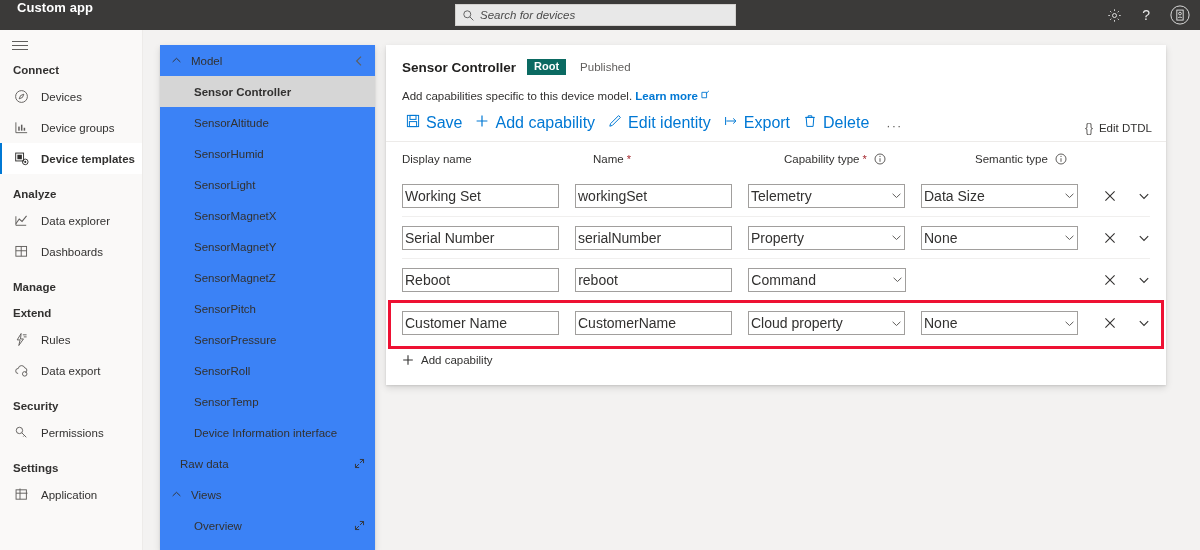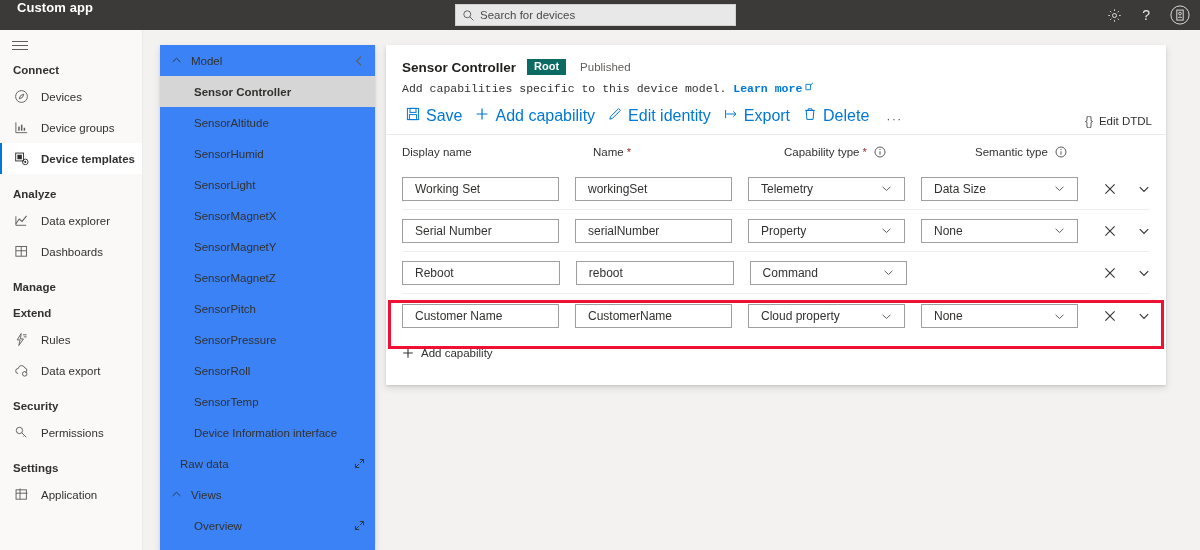--- a/index.html
+++ b/index.html
@@ -21,21 +21,21 @@
     margin-left: 17px; letter-spacing: .1px;
   }
   .topsearch {
     position: absolute; left: 455px; top: 4px; width: 281px; height: 22px;
     background: #e8e8e8; border: 1px solid #d2d0ce;
     display: flex; align-items: center; padding: 0 6px;
   }
   .topsearch .mag { width: 13px; height: 13px; flex: 0 0 auto; }
   .topsearch .ph {
     font-size: 11.5px; color: #4a4a4a; margin-left: 5px;
-    white-space: nowrap; overflow: hidden;
+    white-space: nowrap; overflow: hidden; font-style: italic;
   }
   .topright {
     position: absolute; right: 10px; top: 0; height: 30px;
     display: flex; align-items: center; gap: 20px;
   }
   .topright .ticon { color: #e8e8e8; display: flex; align-items: center; justify-content: center; }
   .qmark { color: #e8e8e8; font-size: 14px; line-height: 1; }
 
   
   .leftnav {
@@ -100,21 +100,21 @@
     background: #ffffff; box-shadow: 0 0.6px 1.8px rgba(0,0,0,.10), 0 3.2px 7.2px rgba(0,0,0,.12);
   }
   .c-head { padding: 14px 16px 0 16px; }
   .c-titlerow { display: flex; align-items: center; }
   .c-title { font-size: 13.5px; font-weight: bold; color: #201f1e; }
   .badge {
     margin-left: 11px; background: #0b6a62; color: #fff;
     font-size: 11px; font-weight: bold; padding: 2px 7px 3px 7px; line-height: 1;
   }
   .c-status { margin-left: 14px; font-size: 11.5px; color: #605e5c; }
-  .c-sub { margin-top: 7px; font-size: 11.5px; color: #323130; font-family: Liberation Mono, monospace; }
+  .c-sub { margin-top: 15px; font-size: 11.5px; color: #323130; }
   .c-sub a { color: #0078d4; text-decoration: none; font-weight: bold; }
   .ext-ico { display: inline-block; width: 9px; height: 9px; margin-left: 3px; vertical-align: 1px; }
 
   
   .cmdbar {
     margin-top: 12px; height: 28px; display: flex; align-items: center;
     padding: 0 16px; position: relative; border-bottom: 1px solid #edebe9;
   }
   .cmd {
     display: flex; align-items: flex-start; height: 28px;
@@ -138,22 +138,22 @@
   .th { font-size: 11.5px; color: #323130; display: flex; align-items: center; }
   .req { color: #a4262c; margin-left: 3px; font-size: 11px; }
   .infoico { width: 12px; height: 12px; margin-left: 7px; }
   .col-disp { width: 176px; align-items: flex-end; }
   .col-name { width: 176px; margin-left: 16px; }
   .col-cap  { width: 176px; margin-left: 16px; }
   .col-sem  { width: 176px; margin-left: 16px; }
   .row { display: flex; align-items: center; height: 42px; position: relative; }
   .fld {
     height: 24px; border: 1px solid #a19f9d; background: #fff;
-    display: flex; align-items: center; padding: 0 12px;
-    font-size: 12px; color: #323130;
+    display: flex; align-items: center; padding: 0 2px;
+    font-size: 14px; color: #323130;
   }
   .sel { justify-content: space-between; }
   .sel .dchev { width: 11px; height: 11px; flex: 0 0 11px; }
   .rowacts { display: flex; align-items: center; margin-left: 26px; gap: 22px; }
   .rowacts .act { width: 12px; height: 12px; cursor: pointer; }
   .rowdiv { border-bottom: 1px solid #f0efee; }
   .addcap {
     display: flex; align-items: center; height: 30px;
     padding-left: 16px; cursor: pointer; color: #323130; font-size: 11.5px;
   }

